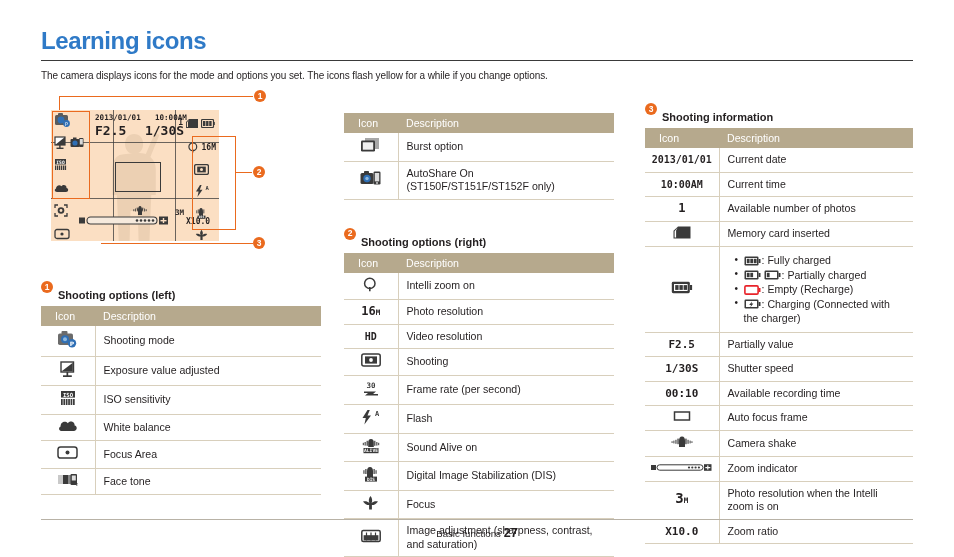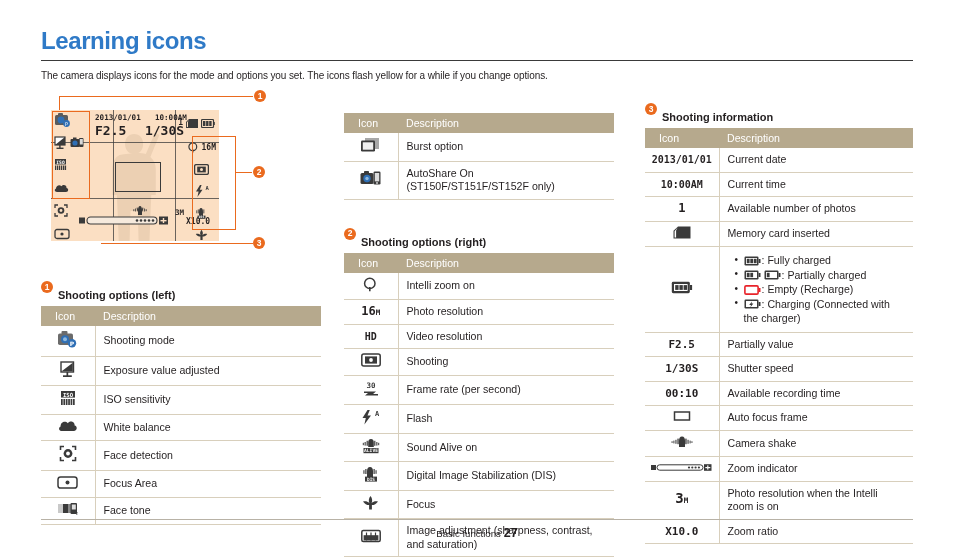--- a/index.html
+++ b/index.html
@@ -414,37 +414,20 @@
       </tr>
       <tr>
         <td class="c-icon">
           <span class="ic">
             <svg width="20" height="14" viewBox="0 0 20 14">
                 <path d="M4 12 C0.8 12 0 8.6 2.6 7.4 C2.4 3.2 7.2 1.4 9.8 4.2 C11.8 1 17.2 2.6 16.6 6.6 C19.6 7 19.6 12 15.8 12 Z" fill="#3a3a3a"></path>
               </svg>
           </span>
         </td>
         <td class="desc">White balance</td>
-      </tr>
-      <tr>
-        <td class="c-icon">
-          <span class="ic">
-            <svg width="18" height="17" viewBox="0 0 18 17">
-                <g stroke="#3a3a3a" stroke-width="1.6" fill="none">
-                  <path d="M1.5 5 L1.5 1.5 L5 1.5"></path>
-                  <path d="M13 1.5 L16.5 1.5 L16.5 5"></path>
-                  <path d="M16.5 12 L16.5 15.5 L13 15.5"></path>
-                  <path d="M5 15.5 L1.5 15.5 L1.5 12"></path>
-                </g>
-                <circle cx="9" cy="8.5" r="4.4" fill="#3a3a3a"></circle>
-                <circle cx="9" cy="8.5" r="1.9" fill="#fff"></circle>
-              </svg>
-          </span>
-        </td>
-        <td class="desc">Face detection</td>
       </tr>
       <tr>
         <td class="c-icon">
           <span class="ic">
             <svg width="21" height="15" viewBox="0 0 21 15">
                 <rect x="1" y="2" width="19" height="11" rx="2.6" fill="none" stroke="#3a3a3a" stroke-width="1.5"></rect>
                 <circle cx="10.5" cy="7.5" r="2" fill="#3a3a3a"></circle>
               </svg>
           </span>
         </td>

